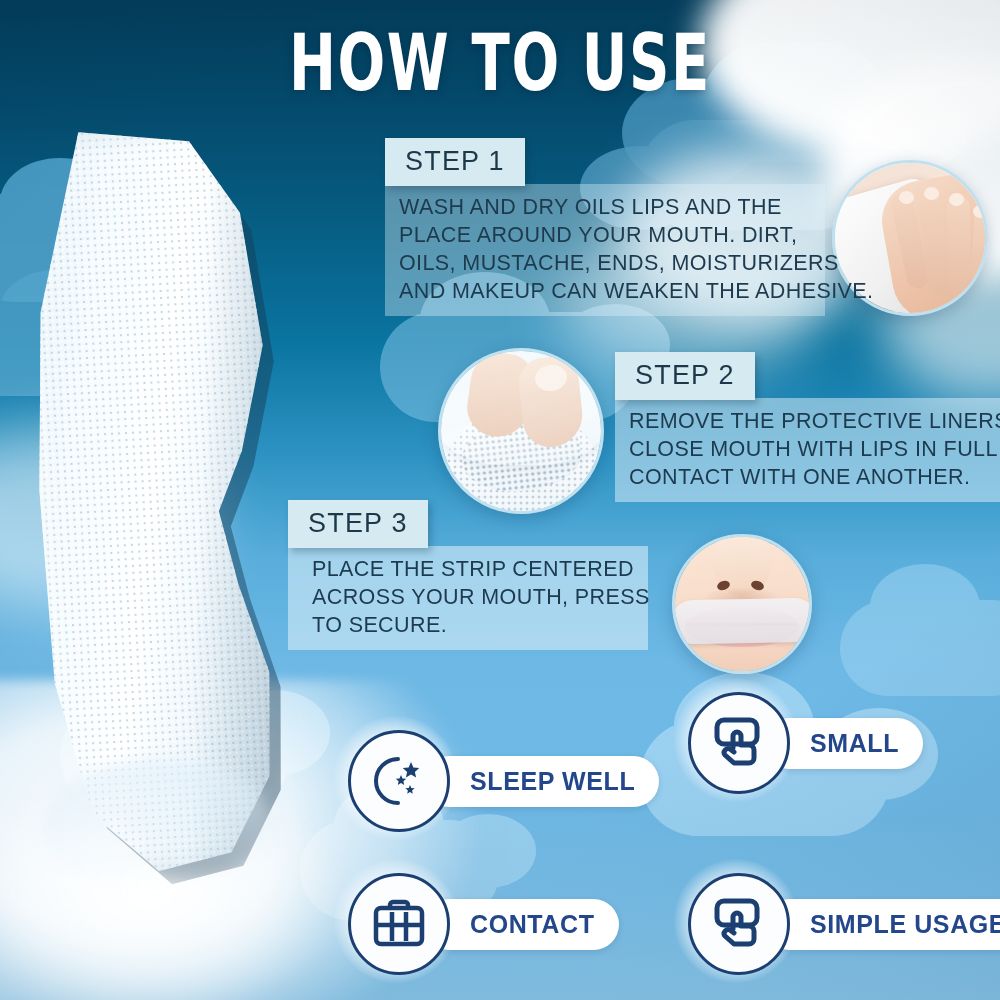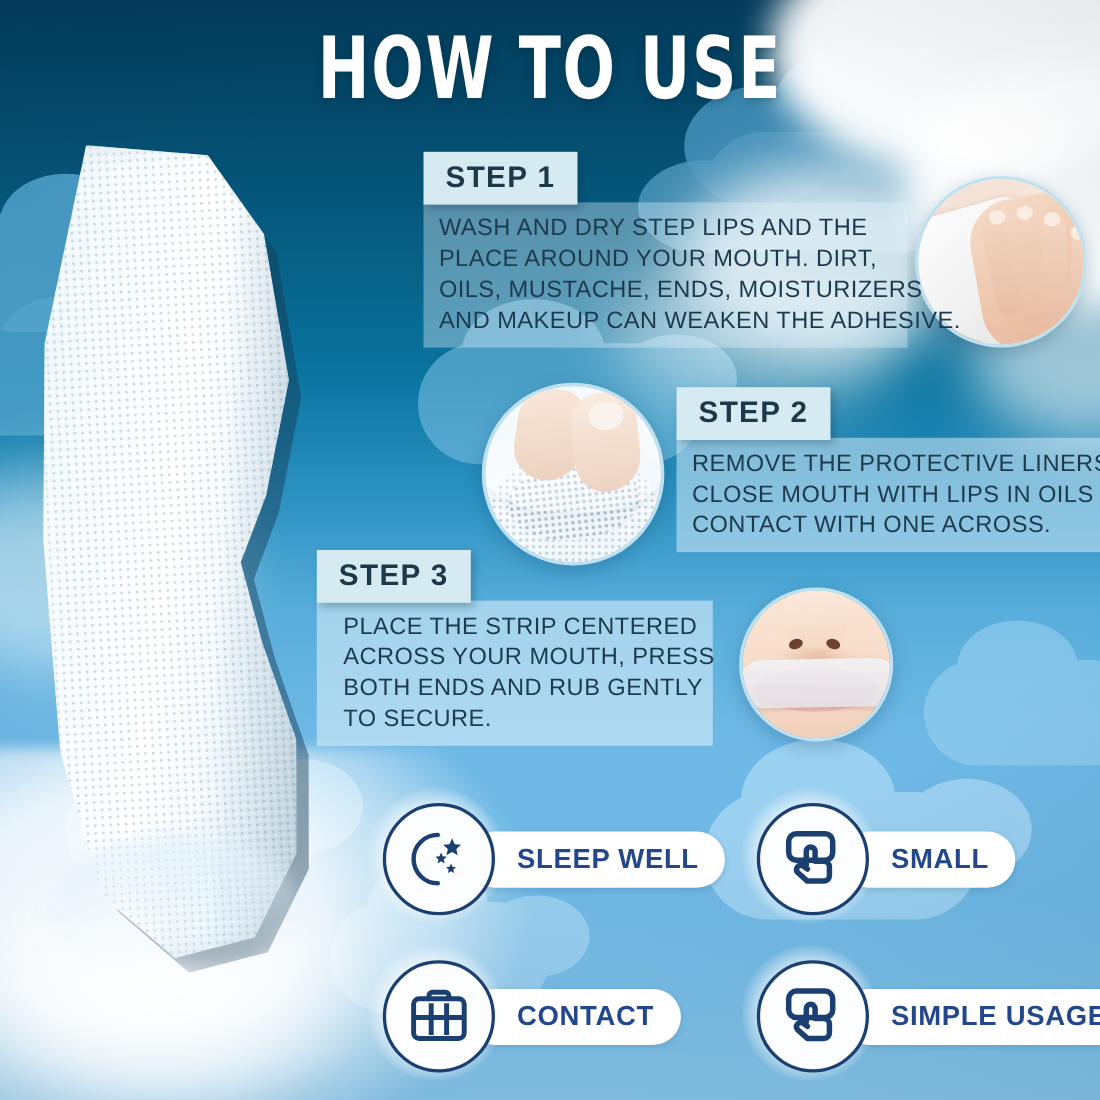--- a/index.html
+++ b/index.html
@@ -152,21 +152,21 @@
     background:linear-gradient(180deg, rgba(225,240,250,.75), rgba(255,255,255,0));
     border-radius:50%;filter:blur(8px);transform:rotate(-3deg);
   }
 
   
   .step{position:absolute;}
   .step-badge{
     display:inline-block;
     background:#d6eaf1;
     color:#1d3848;
-    font-size:27px;font-weight:bold;letter-spacing:1.2px;
+    font-size:27px;font-weight:normal;letter-spacing:1.2px;
     padding:8px 20px 9px 20px;
     box-shadow:3px 4px 7px rgba(10,45,70,.28);
     position:relative;z-index:3;
   }
   .step-body{
     color:#1d3a4e;
     font-size:21.5px;line-height:1.30;letter-spacing:.4px;
     padding:10px 14px 10px 14px;
     background:rgba(222,240,250,.42);
     position:relative;z-index:2;
@@ -262,21 +262,21 @@
     display:flex;align-items:center;justify-content:center;flex:0 0 auto;z-index:3;
   }
   .f-pill{
     position:relative;margin-left:-26px;padding:11px 24px 11px 46px;
     background:#ffffff;border-radius:26px;
     color:#23478a;font-size:25px;font-weight:bold;letter-spacing:.6px;
     white-space:nowrap;z-index:2;
     box-shadow:0 2px 6px rgba(30,70,120,.18);
   }
   #feat-sleep{left:348px;top:730px;}
-  #feat-small{left:688px;top:730px;}
+  #feat-small{left:688px;top:692px;}
   #feat-portable{left:348px;top:873px;}
   #feat-simple{left:688px;top:873px;}
 
   
   #title{
     position:absolute;left:0;top:18px;width:1000px;text-align:center;
     color:#ffffff;font-size:78px;font-weight:bold;
     letter-spacing:2px;
     font-family:"Liberation Sans Narrow","DejaVu Sans Condensed","Liberation Sans",sans-serif;
     transform:scaleX(.80);transform-origin:center top;
@@ -361,42 +361,41 @@
       <div class="p3-shade"></div>
       <div class="p3-lips"></div>
       <div class="p3-lipline"></div>
       <div class="p3-strip"></div>
     </div>
   </div>
 
   <div class="step" id="step1">
     <div class="step-badge">STEP 1</div>
     <div class="step-body">
-      <div>WASH AND DRY STEP LIPS AND THE</div>
+      <div>WASH AND DRY OILS LIPS AND THE</div>
       <div>PLACE AROUND YOUR MOUTH. DIRT,</div>
       <div>OILS, MUSTACHE, ENDS, MOISTURIZERS</div>
       <div>AND MAKEUP CAN WEAKEN THE ADHESIVE.</div>
     </div>
   </div>
 
   <div class="step" id="step2">
     <div class="step-badge">STEP 2</div>
     <div class="step-body">
       <div>REMOVE THE PROTECTIVE LINERS.</div>
-      <div>CLOSE MOUTH WITH LIPS IN OILS</div>
-      <div>CONTACT WITH ONE ACROSS.</div>
+      <div>CLOSE MOUTH WITH LIPS IN FULL</div>
+      <div>CONTACT WITH ONE ANOTHER.</div>
     </div>
   </div>
 
   <div class="step" id="step3">
     <div class="step-badge">STEP 3</div>
     <div class="step-body">
       <div>PLACE THE STRIP CENTERED</div>
       <div>ACROSS YOUR MOUTH, PRESS</div>
-      <div>BOTH ENDS AND RUB GENTLY</div>
       <div>TO SECURE.</div>
     </div>
   </div>
 
   <div class="feature" id="feat-sleep">
     <div class="f-glow"></div>
     <div class="f-circle">
       <svg width="62" height="62" viewBox="0 0 62 62">
         <path d="M30 9 A22 22 0 1 0 30 53 A17 17 0 1 1 30 9 Z" fill="none" stroke="#1c3f72" stroke-width="4" stroke-linejoin="round"></path>
         <polygon points="43,12 45.4,17.4 51.2,18 46.9,21.9 48.1,27.6 43,24.6 37.9,27.6 39.1,21.9 34.8,18 40.6,17.4" fill="#1c3f72"></polygon>

